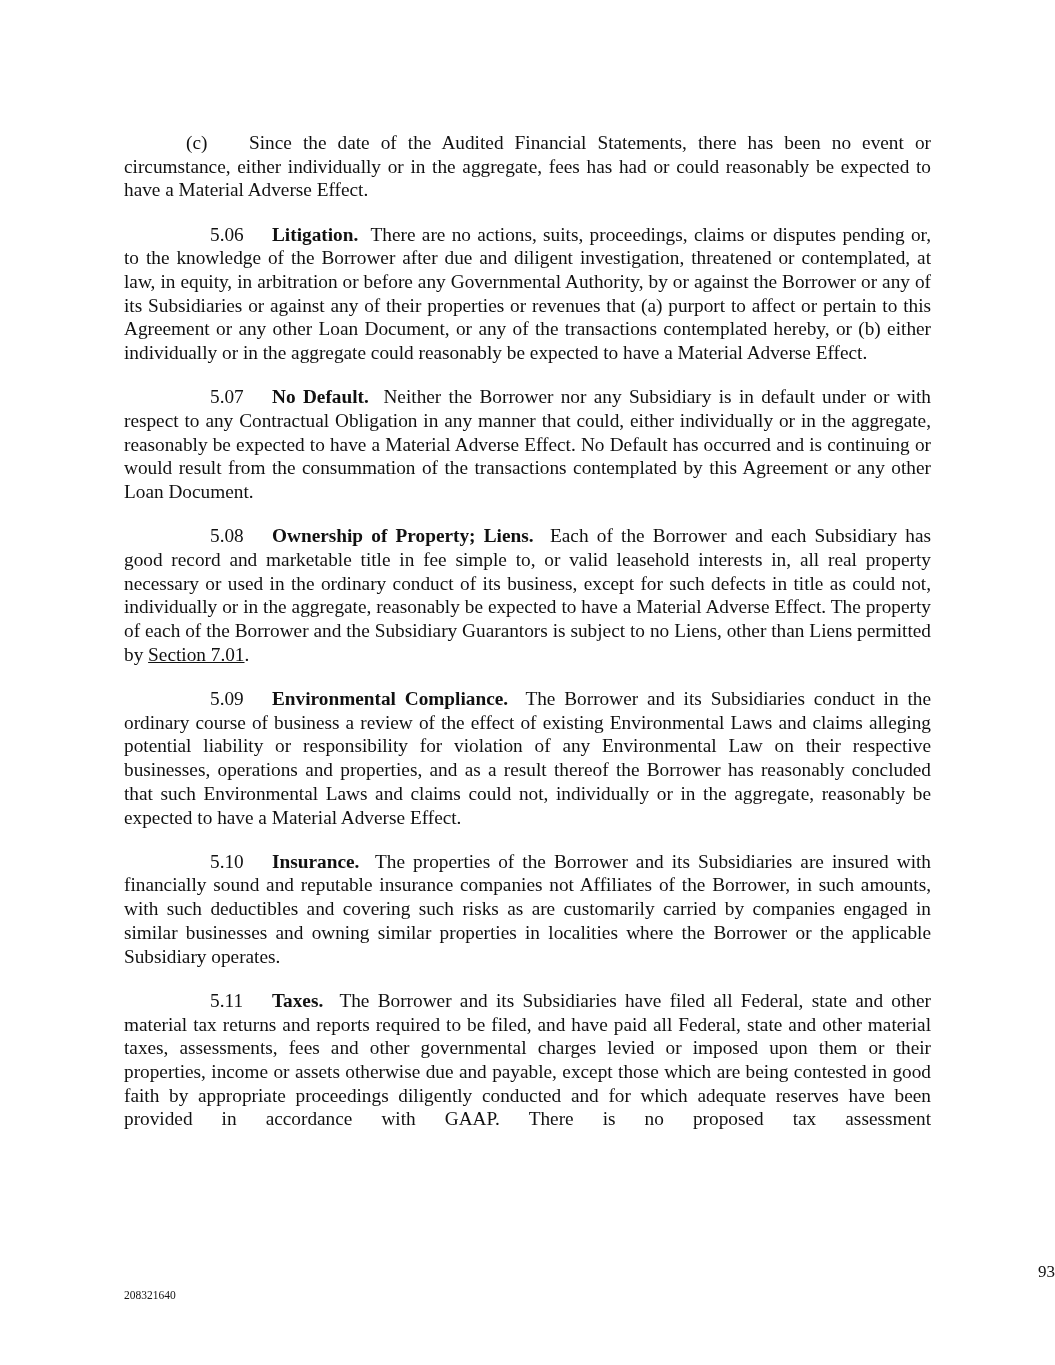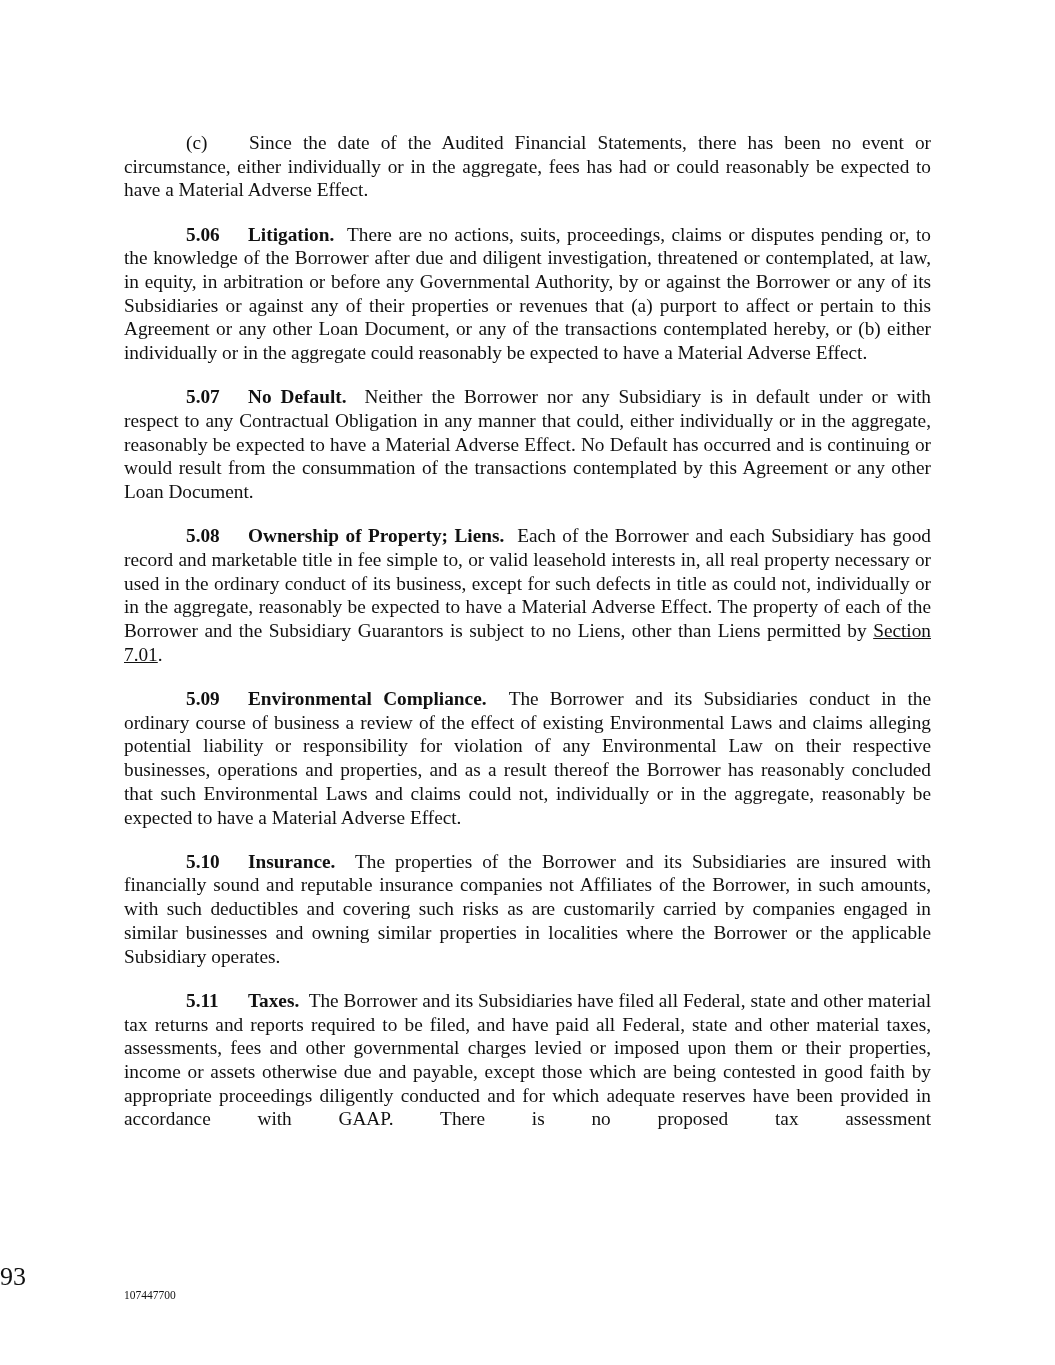--- a/index.html
+++ b/index.html
@@ -4,29 +4,29 @@
 <style>
   html, body { margin: 0; padding: 0; background: #ffffff; }
   body { width: 1055px; height: 1365px; position: relative; overflow: hidden; }
   .page {
     position: absolute; left: 124px; top: 131px; width: 807px;
     font-family: "Liberation Serif", serif;
     font-size: 19.3px; line-height: 23.7px; color: #111111;
   }
   .para { text-align: justify; text-align-last: left; margin: 0 0 20.5px 0; }
   .para .ind { display: inline-block; width: 62px; }
-  .para .num { display: inline-block; width: 62px; font-weight: bold; }
+  .para .num { display: inline-block; width: 62px; font-weight: normal; margin-left: 24px; }
   .para .head { font-weight: bold; margin-top: 17px; }
   .simple { margin: 0 0 20.5px 0; }
   .simple .ind { display: inline-block; width: 62px; }
   .simple .lbl { display: inline-block; width: 63px; }
   .link { text-decoration: underline; color: #111111; cursor: pointer; }
   .footer-page {
-    position: absolute; top: 1262px; left: 0; width: 1055px; text-align: left;
-    font-family: "Liberation Serif", serif; font-size: 26px; color: #111111;
+    position: absolute; top: 1262px; left: 0; width: 1055px; text-align: right;
+    font-family: "Liberation Serif", serif; font-size: 17px; color: #111111;
   }
   .footer-id {
     position: absolute; top: 1289px; left: 124px;
     font-family: "Liberation Serif", serif; font-size: 11.5px; color: #111111;
   }
 </style>
 </head>
 <body>
 
 <div class="page">
@@ -42,13 +42,13 @@
 
   <p class="para"><span class="ind"></span><span class="num">5.09</span><span class="head">Environmental Compliance.</span>&nbsp; <span>The Borrower and its Subsidiaries conduct in the ordinary course of business a review of the effect of existing Environmental Laws and claims alleging potential liability or responsibility for violation of any Environmental Law on their respective businesses, operations and properties, and as a result thereof the Borrower has reasonably concluded that such Environmental Laws and claims could not, individually or in the aggregate, reasonably be expected to have a Material Adverse Effect.</span></p>
 
   <p class="para"><span class="ind"></span><span class="num">5.10</span><span class="head">Insurance.</span>&nbsp; <span>The properties of the Borrower and its Subsidiaries are insured with financially sound and reputable insurance companies not Affiliates of the Borrower, in such amounts, with such deductibles and covering such risks as are customarily carried by companies engaged in similar businesses and owning similar properties in localities where the Borrower or the applicable Subsidiary operates.</span></p>
 
   <p class="para" style="text-align-last: justify;"><span class="ind"></span><span class="num">5.11</span><span class="head">Taxes.</span>&nbsp; <span>The Borrower and its Subsidiaries have filed all Federal, state and other material tax returns and reports required to be filed, and have paid all Federal, state and other material taxes, assessments, fees and other governmental charges levied or imposed upon them or their properties, income or assets otherwise due and payable, except those which are being contested in good faith by appropriate proceedings diligently conducted and for which adequate reserves have been provided in accordance with GAAP.  There is no proposed tax assessment</span></p>
 
 </div>
 
 <div class="footer-page">93</div>
-<div class="footer-id">107447700</div>
+<div class="footer-id">208321640</div>
 
 </body></html>

